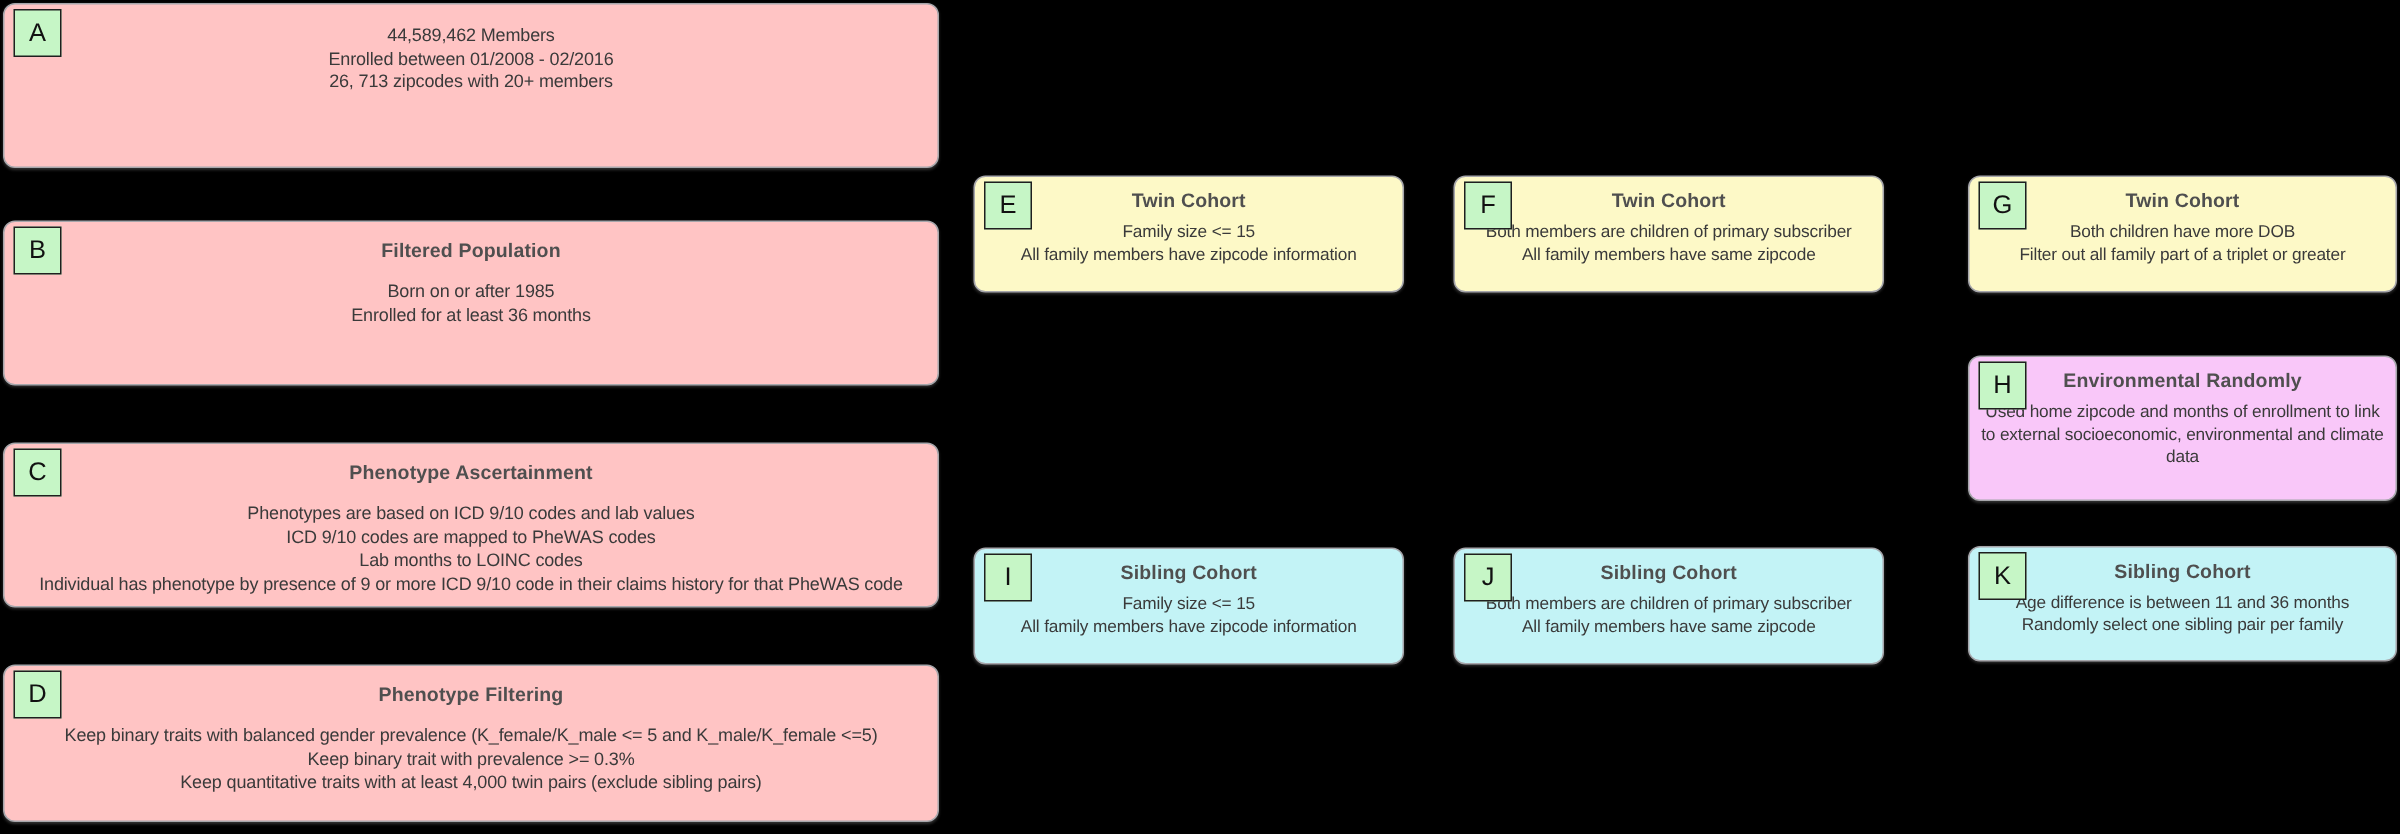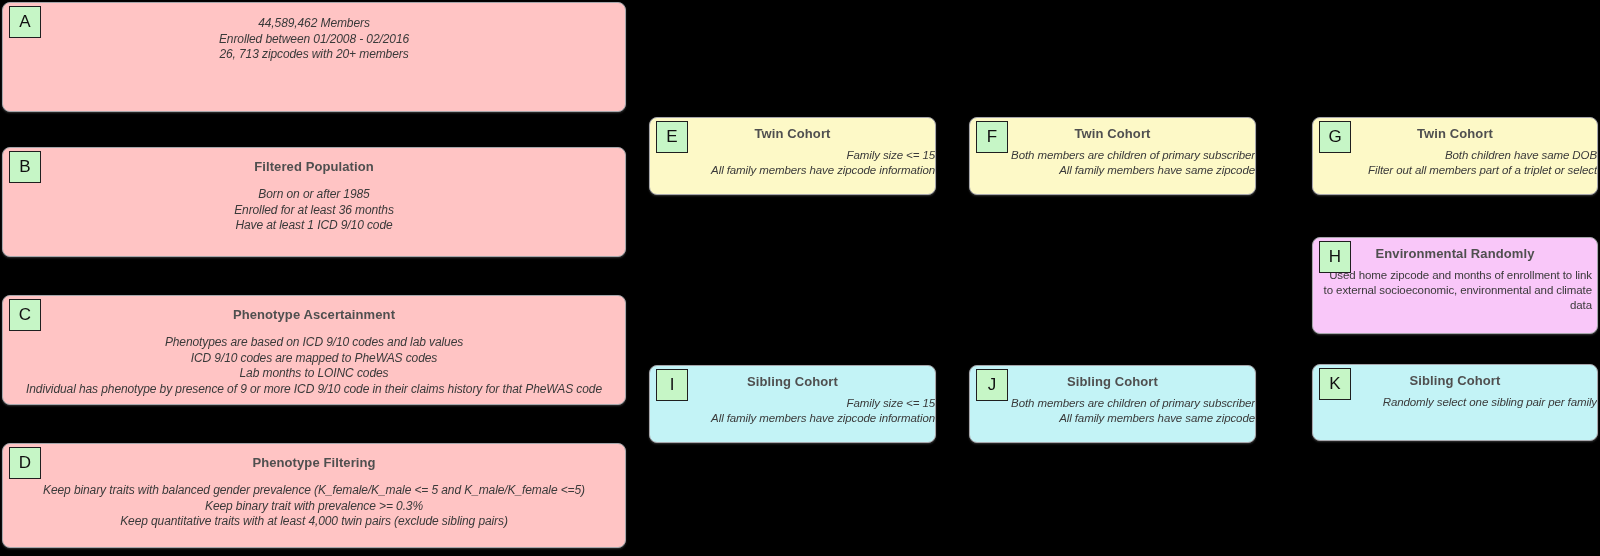--- a/index.html
+++ b/index.html
@@ -39,25 +39,25 @@
     font-size:13px;
     color:#4f4f4f;
     letter-spacing:0.1px;
   }
   .node-body{
     font-size:12px;
     color:#3a3a3a;
     line-height:15.5px;
     letter-spacing:-0.1px;
   }
-  .node-body .line{white-space:nowrap;font-style:italic;}
+  .node-body .line{white-space:nowrap;}
   .big .node-title{padding-top:11px;}
   .big .node-body{margin-top:13px;}
   .small .node-title{padding-top:8px;}
-  .small .node-body{margin-top:7px;font-size:11.5px;line-height:15px;text-align:right;}
+  .small .node-body{margin-top:7px;font-size:11.5px;line-height:15px;}
   .small .node-body .wrap{white-space:normal;padding:0 5px;}
   
   #node-A{left:2px;  top:2px;  width:624px;height:110px;}
   #node-B{left:2px;  top:147px;width:624px;height:110px;}
   #node-C{left:2px;  top:295px;width:624px;height:110px;}
   #node-D{left:2px;  top:443px;width:624px;height:105px;}
   #node-E{left:649px; top:117px;width:287px;height:78px;}
   #node-F{left:969px; top:117px;width:287px;height:78px;}
   #node-G{left:1312px;top:117px;width:286px;height:78px;}
   #node-H{left:1312px;top:237px;width:286px;height:97px;}
@@ -78,21 +78,20 @@
       <div class="line">26, 713 zipcodes with 20+ members</div>
     </div>
   </div>
 
   <div class="node pink big" id="node-B">
     <div class="label-sq">B</div>
     <div class="node-title">Filtered Population</div>
     <div class="node-body">
       <div class="line">Born on or after 1985</div>
       <div class="line">Enrolled for at least 36 months</div>
-      <div class="line">Have at least 1 ICD 9/10 code</div>
     </div>
   </div>
 
   <div class="node pink big" id="node-C">
     <div class="label-sq">C</div>
     <div class="node-title">Phenotype Ascertainment</div>
     <div class="node-body">
       <div class="line">Phenotypes are based on ICD 9/10 codes and lab values</div>
       <div class="line">ICD 9/10 codes are mapped to PheWAS codes</div>
       <div class="line">Lab months to LOINC codes</div>
@@ -125,22 +124,22 @@
     <div class="node-body">
       <div class="line">Both members are children of primary subscriber</div>
       <div class="line">All family members have same zipcode</div>
     </div>
   </div>
 
   <div class="node yellow small" id="node-G">
     <div class="label-sq">G</div>
     <div class="node-title">Twin Cohort</div>
     <div class="node-body">
-      <div class="line">Both children have same DOB</div>
-      <div class="line">Filter out all members part of a triplet or select</div>
+      <div class="line">Both children have more DOB</div>
+      <div class="line">Filter out all family part of a triplet or greater</div>
     </div>
   </div>
 
   <div class="node magenta small" id="node-H">
     <div class="label-sq">H</div>
     <div class="node-title">Environmental Randomly</div>
     <div class="node-body">
       <div class="wrap">Used home zipcode and months of enrollment to link to external socioeconomic, environmental and climate data</div>
     </div>
   </div>
@@ -160,17 +159,18 @@
     <div class="node-body">
       <div class="line">Both members are children of primary subscriber</div>
       <div class="line">All family members have same zipcode</div>
     </div>
   </div>
 
   <div class="node cyan small" id="node-K">
     <div class="label-sq">K</div>
     <div class="node-title">Sibling Cohort</div>
     <div class="node-body">
+      <div class="line">Age difference is between 11 and 36 months</div>
       <div class="line">Randomly select one sibling pair per family</div>
     </div>
   </div>
 
 </div>
 
 </body></html>

